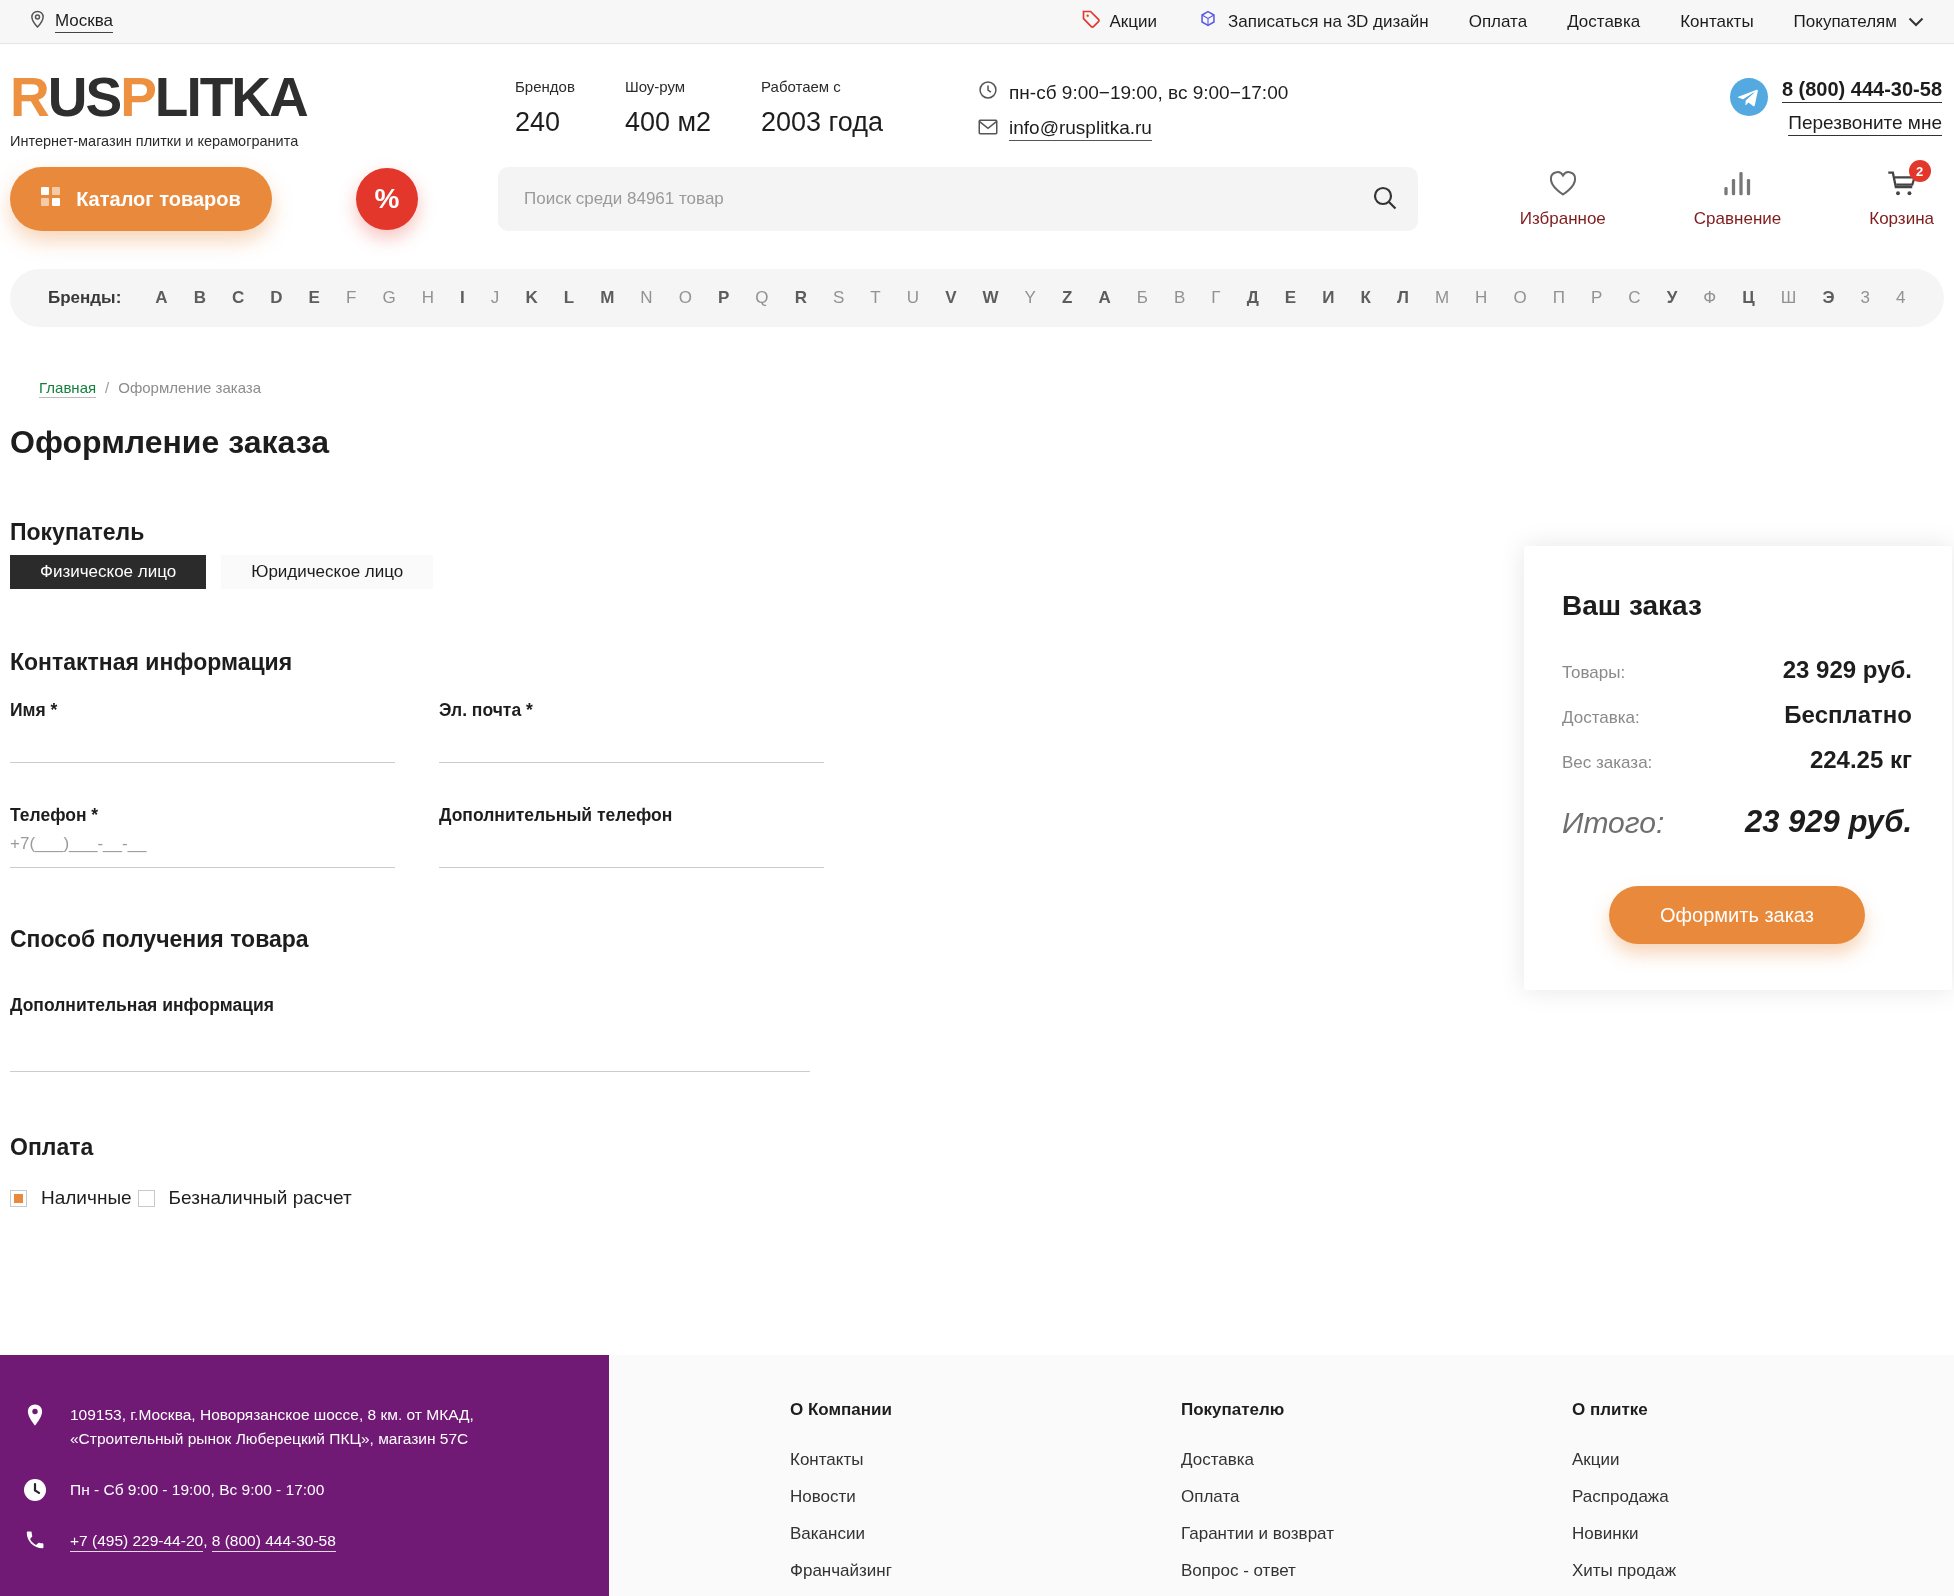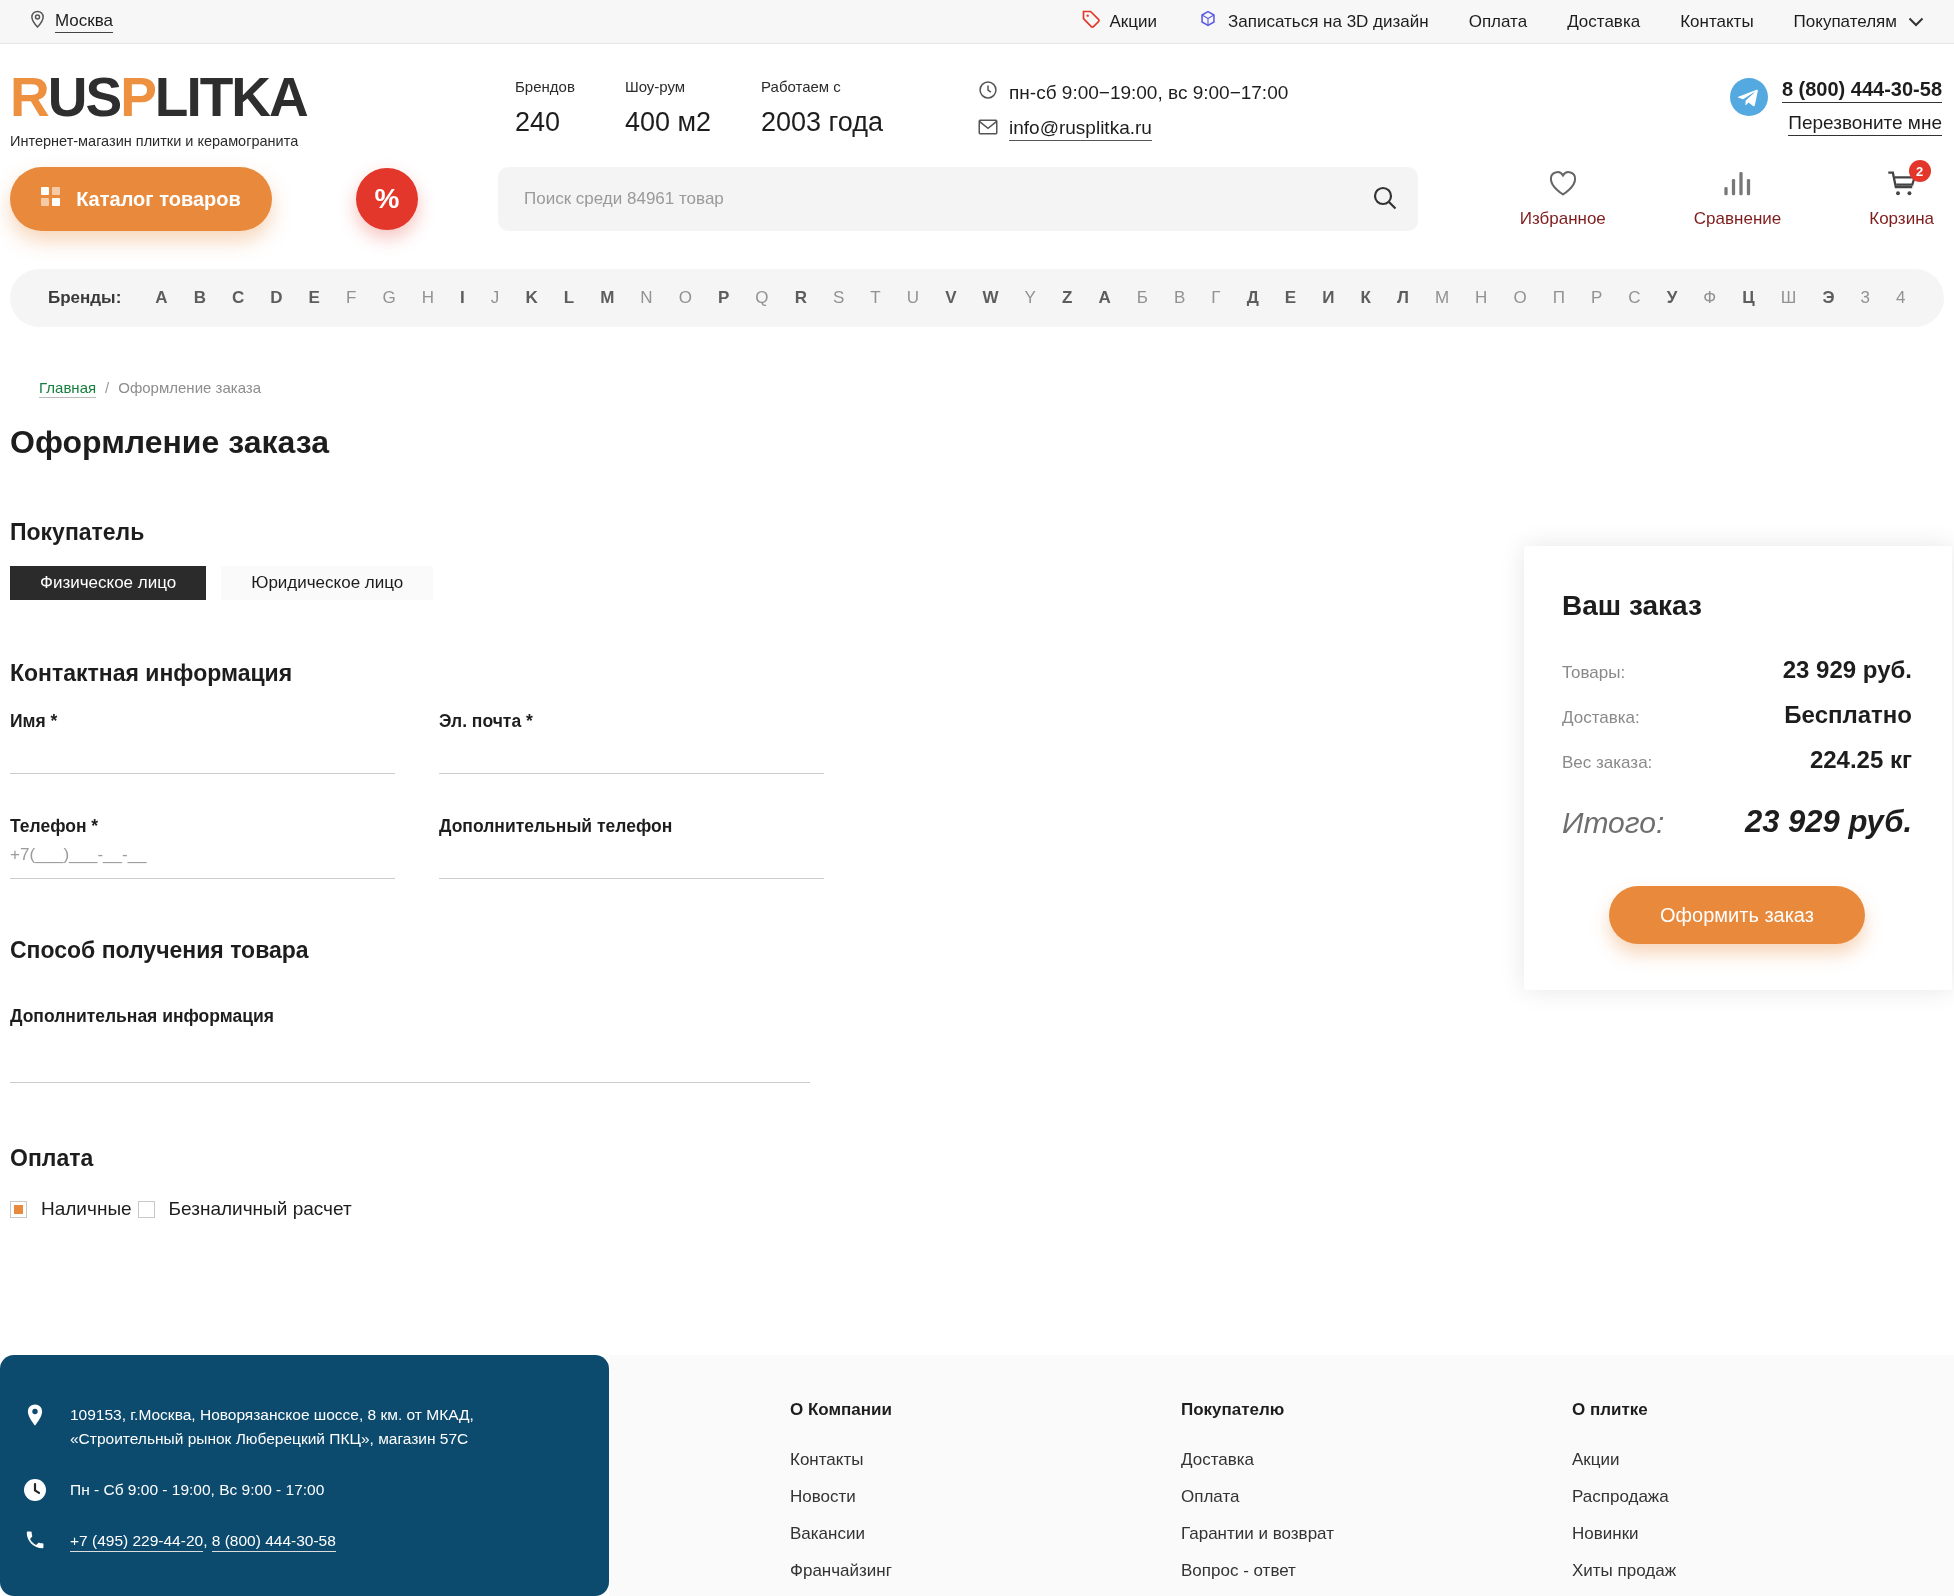--- a/index.html
+++ b/index.html
@@ -67,21 +67,21 @@
   
   .breadcrumb { margin:52px 0 0 10px; font-size:15px; color:#9a9a9a; display:flex; gap:9px; }
   .bc-home { color:#15803d; border-bottom:1px solid #bbb; padding-bottom:1px; cursor:pointer;margin-left:29px; }
   .bc-current { color:#8d8d8d; }
   .page-title { margin:26px 0 0 10px; font-size:32px; font-weight:700; color:#1d1d1d; }
 
   
   .form-col { margin-left:10px; width:820px; }
   .section-heading { font-size:23px; font-weight:700; color:#1d1d1d; }
   .sec-customer { margin-top:58px; }
-  .tabs { display:flex; gap:15px; margin-top:20px; }
+  .tabs { display:flex; gap:15px; margin-top:9px; }
   .tab { height:34px; padding:0 30px; display:flex; align-items:center; background:#fafafa;
     color:#1d1d1d; font-size:17px; cursor:pointer; white-space:nowrap; }
   .tab.active { background:#2b2b2b; color:#fff; }
   .sec-contact { margin-top:60px; }
   .fields-grid { margin-top:24px; display:grid; grid-template-columns:385px 385px;
     column-gap:44px; row-gap:42px; }
   .field-label { font-size:17.5px; font-weight:700; color:#1d1d1d; }
   .field-input { width:100%; height:42px; border:none; border-bottom:1px solid #ccc;
     background:transparent; font-size:17px; color:#b91c1c; font-family:inherit; outline:none;
     padding-bottom:6px; }
@@ -105,21 +105,21 @@
   .order-row-value { font-size:24px; font-weight:700; color:#1d1d1d; }
   .order-total { margin-top:30px; display:flex; align-items:flex-end; justify-content:space-between;font-style:italic; }
   .total-label { font-size:30px; color:#6f6f6f; }
   .total-value { font-size:31px; font-weight:700; color:#1d1d1d; }
   .order-submit { margin:46px auto 0; display:block; width:256px; height:58px; border:none;
     border-radius:29px; background:#e8893c; box-shadow:0 10px 18px rgba(232,137,60,.35);
     color:#fff; font-size:20px; cursor:pointer; font-family:inherit; }
 
   
   .footer { position:absolute; left:0; top:1355px; width:1954px; height:241px; display:flex; }
-  .footer-dark { width:609px; flex:none; background:#0c4a6e; color:#fff; padding:48px 30px 0 22px;border-radius:14px; }
+  .footer-dark { width:609px; flex:none; background:#701a75; color:#fff; padding:48px 30px 0 22px; }
   .f-row { display:flex; gap:22px; margin-bottom:27px; align-items:flex-start; }
   .f-row-icon { flex:none; width:26px; display:flex; justify-content:center; }
   .f-text { font-size:15.5px; line-height:1.55; color:#fff; max-width:440px; }
   .f-phones { font-size:15.5px; }
   .f-phone { border-bottom:1px solid #ddd; padding-bottom:2px; cursor:pointer; }
   .footer-light { flex:1; background:#fafafa; display:flex; padding:45px 0 0 181px; }
   .f-col { width:391px; }
   .f-col-title { font-size:17px; font-weight:700; color:#1d1d1d; }
   .f-links { list-style:none; margin-top:21px; }
   .f-links li { font-size:17px; color:#333; line-height:37px; cursor:pointer; }

